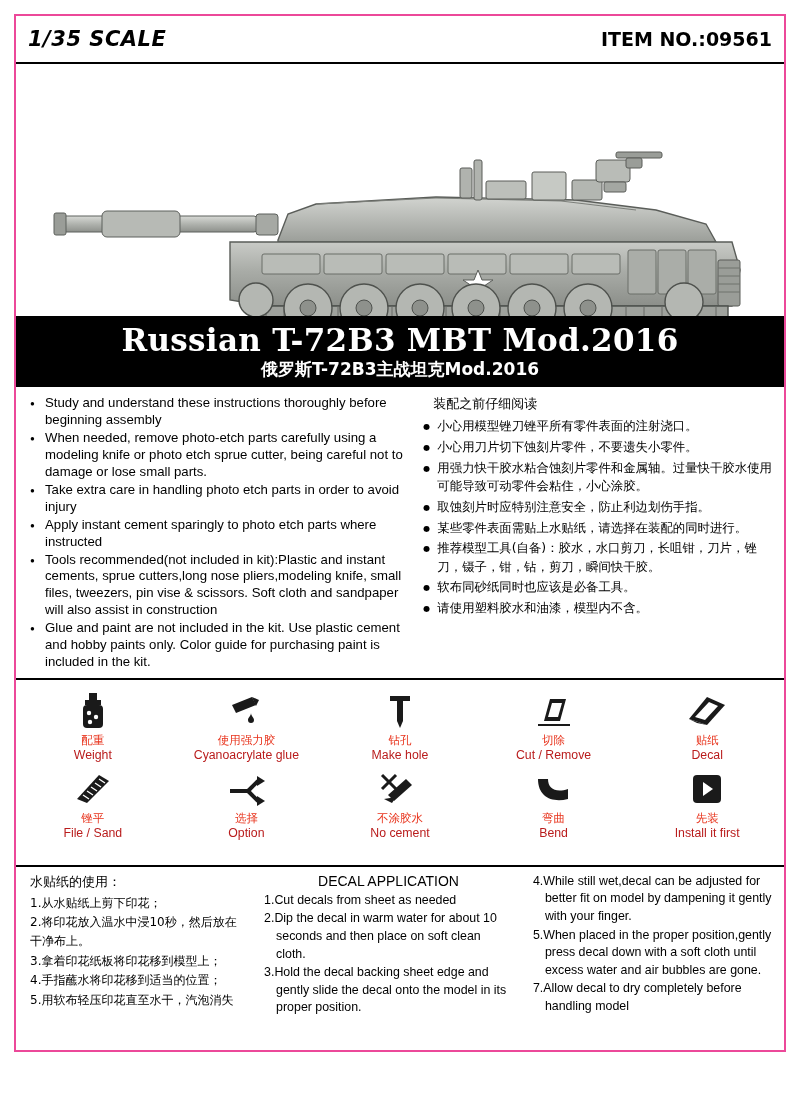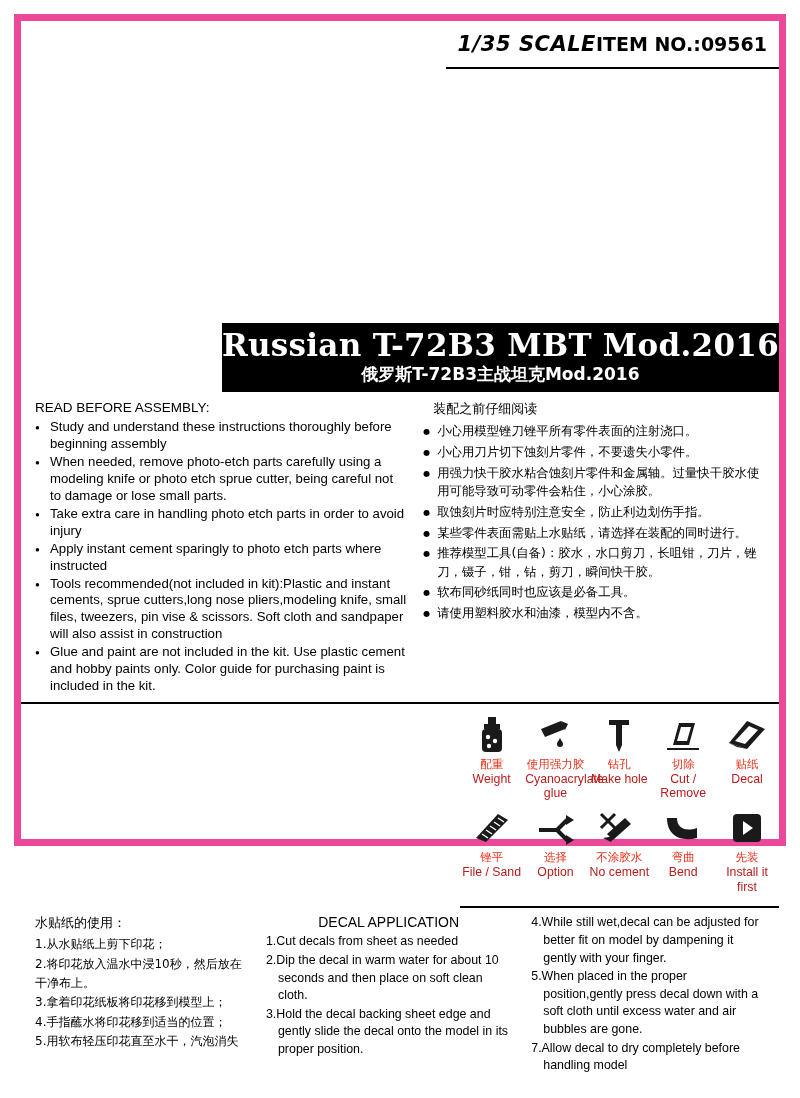--- a/index.html
+++ b/index.html
@@ -17,26 +17,25 @@
   .page {
     position: relative;
     width: 800px;
     height: 1098px;
     box-sizing: border-box;
     padding: 14px 14px 0 14px;
   }
   .outer-frame {
     position: relative;
     box-sizing: border-box;
-    border: 7px solid #ec4899;
+    border: 2px solid #ec4899;
     width: 772px;
-    height: 832px;
+    height: 1038px;
     display: flex;
     flex-direction: column;
-    align-items: flex-end;
   }
 
   
   .header {
     position: relative;
     height: 46px;
     border-bottom: 2px solid #000;
     display: flex;
     align-items: center;
     justify-content: space-between;
@@ -149,21 +148,21 @@
     line-height: 1.5;
     margin-bottom: 2px;
     padding-left: 14px;
   }
   ul.cn-bullets li::before {
     line-height: 19px;
   }
 
   
   .symbols {
-    padding: 10px 0 6px 0;
+    padding: 10px 0 18px 0;
     border-bottom: 2px solid #000;
     flex: 0 0 auto;
   }
   .sym-row {
     display: flex;
     justify-content: space-around;
     align-items: flex-start;
     margin-bottom: 6px;
   }
   .sym {
@@ -385,21 +384,20 @@
       </div>
     </div>
 
     <div class="title-bar">
       <div class="title-en">Russian T-72B3 MBT Mod.2016</div>
       <div class="title-cn">俄罗斯T-72B3主战坦克Mod.2016</div>
     </div>
 
     <div class="instructions">
       <div class="col-en">
-        <div class="read-title">READ BEFORE ASSEMBLY:</div>
         <ul class="bullets">
           <li>Study and understand these instructions thoroughly before beginning assembly</li>
           <li>When needed, remove photo-etch parts carefully using a modeling knife or photo etch sprue cutter, being careful not to damage or lose small parts.</li>
           <li>Take extra care in handling photo etch parts in order to avoid injury</li>
           <li>Apply instant cement sparingly to photo etch parts where instructed</li>
           <li>Tools recommended(not included in kit):Plastic and instant cements, sprue cutters,long nose pliers,modeling knife, small files, tweezers, pin vise &amp; scissors. Soft cloth and sandpaper will also assist in construction</li>
           <li>Glue and paint are not included in the kit. Use plastic cement and hobby paints only. Color guide for purchasing paint is included in the kit.</li>
         </ul>
       </div>
       <div class="col-cn">

